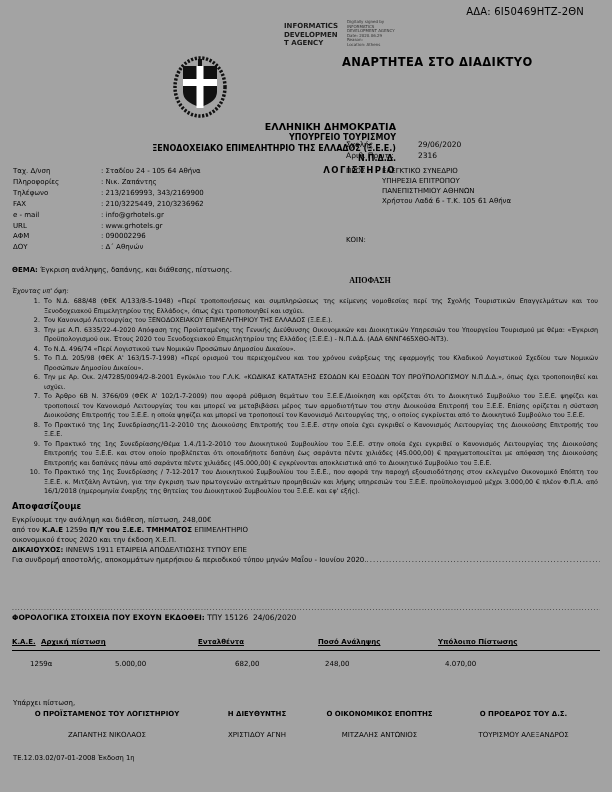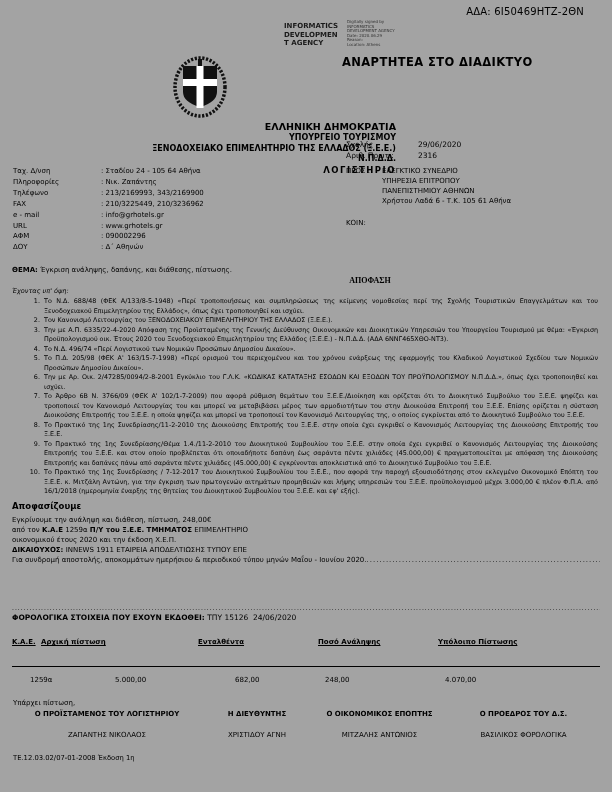--- a/index.html
+++ b/index.html
@@ -20,39 +20,39 @@
   
   .date-block{position:absolute;left:346px;top:139px;font-size:7.5px;line-height:11px;}
   .date-block .lbl{display:inline-block;width:72px;}
   
   .contact-block{position:absolute;left:13px;top:166px;font-size:7px;line-height:10.9px;}
   .contact-block .lbl{display:inline-block;width:88px;}
   
   .recipient-block{position:absolute;left:346px;top:166px;font-size:7px;line-height:10px;}
   .pros-row{display:flex;}
   .pros-label{width:36px;font-weight:normal;flex:none;}
-  .koin{margin-top:12px;}
+  .koin{margin-top:29px;}
   
   .main{position:absolute;left:12px;top:265px;width:588px;}
   .subject{font-size:7px;line-height:10px;}
   .apofasi{font-size:8px;font-weight:bold;text-align:center;padding-left:128px;line-height:11px;font-family:Liberation Serif, serif;}
   .having{font-size:6.5px;line-height:9px;margin-top:1px;font-style:italic;}
   ol.grounds{margin:1px 0 0 0;padding:0 2px 0 30px;font-size:6.4px;line-height:9.5px;text-align:justify;}
   ol.grounds li{margin:0;padding-left:2px;}
   .resolve{font-size:8.5px;font-weight:bold;text-align:left;margin:4px 48px 3px 0;line-height:11px;}
   .ap-line{font-size:7px;line-height:10.2px;}
   .purpose{display:flex;}
   .purpose .txt{flex:none;}
   .dots{flex:1;overflow:hidden;white-space:nowrap;letter-spacing:1px;}
   
   .dotline{position:absolute;left:12px;top:604px;width:588px;font-size:6px;overflow:hidden;white-space:nowrap;letter-spacing:1px;}
   .taxinfo{position:absolute;left:12px;top:613px;font-size:7.5px;}
   .taxinfo .val{white-space:pre;}
   .credit-table{position:absolute;left:12px;top:638px;width:588px;font-size:7px;}
-  .thead{display:flex;font-weight:bold;border-bottom:1.6px solid #000;padding-bottom:20px;text-decoration:underline;}
+  .thead{display:flex;font-weight:bold;border-bottom:1.6px solid #000;padding-bottom:4px;text-decoration:underline;}
   .trow{display:flex;margin-top:9px;}
   .c1{width:29px;}.c2{width:157px;}.c3{width:120px;}.c4{width:120px;}.c5{width:162px;}
   .trow .c1{padding-left:18px;box-sizing:border-box;}
   .trow .c2{padding-left:74px;box-sizing:border-box;}
   .trow .c3{padding-left:37px;box-sizing:border-box;}
   .trow .c4{padding-left:7px;box-sizing:border-box;}
   .trow .c5{padding-left:7px;box-sizing:border-box;}
   .exists{position:absolute;left:13px;top:699px;font-size:7px;}
   .sig-titles,.sig-names{position:absolute;left:12px;width:588px;display:flex;font-size:7px;}
   .sig-titles{top:710px;font-weight:bold;}
@@ -205,18 +205,18 @@
     <div class="s1">Ο ΠΡΟΪΣΤΑΜΕΝΟΣ ΤΟΥ ΛΟΓΙΣΤΗΡΙΟΥ</div>
     <div class="s2">Η ΔΙΕΥΘΥΝΤΗΣ</div>
     <div class="s3">Ο ΟΙΚΟΝΟΜΙΚΟΣ ΕΠΟΠΤΗΣ</div>
     <div class="s4">Ο ΠΡΟΕΔΡΟΣ ΤΟΥ Δ.Σ.</div>
   </div>
 
   <div class="sig-names">
     <div class="s1">ΖΑΠΑΝΤΗΣ ΝΙΚΟΛΑΟΣ</div>
     <div class="s2">ΧΡΙΣΤΙΔΟΥ ΑΓΝΗ</div>
     <div class="s3">ΜΙΤΖΑΛΗΣ ΑΝΤΩΝΙΟΣ</div>
-    <div class="s4">ΒΑΣΙΛΙΚΟΣ ΦΟΡΟΛΟΓΙΚΑ</div>
+    <div class="s4">ΤΟΥΡΙΣΜΟΥ ΑΛΕΞΑΝΔΡΟΣ</div>
   </div>
 
   <div class="docfooter">ΤΕ.12.03.02/07-01-2008 Έκδοση 1η</div>
 
 </div>
 
 </body></html>

